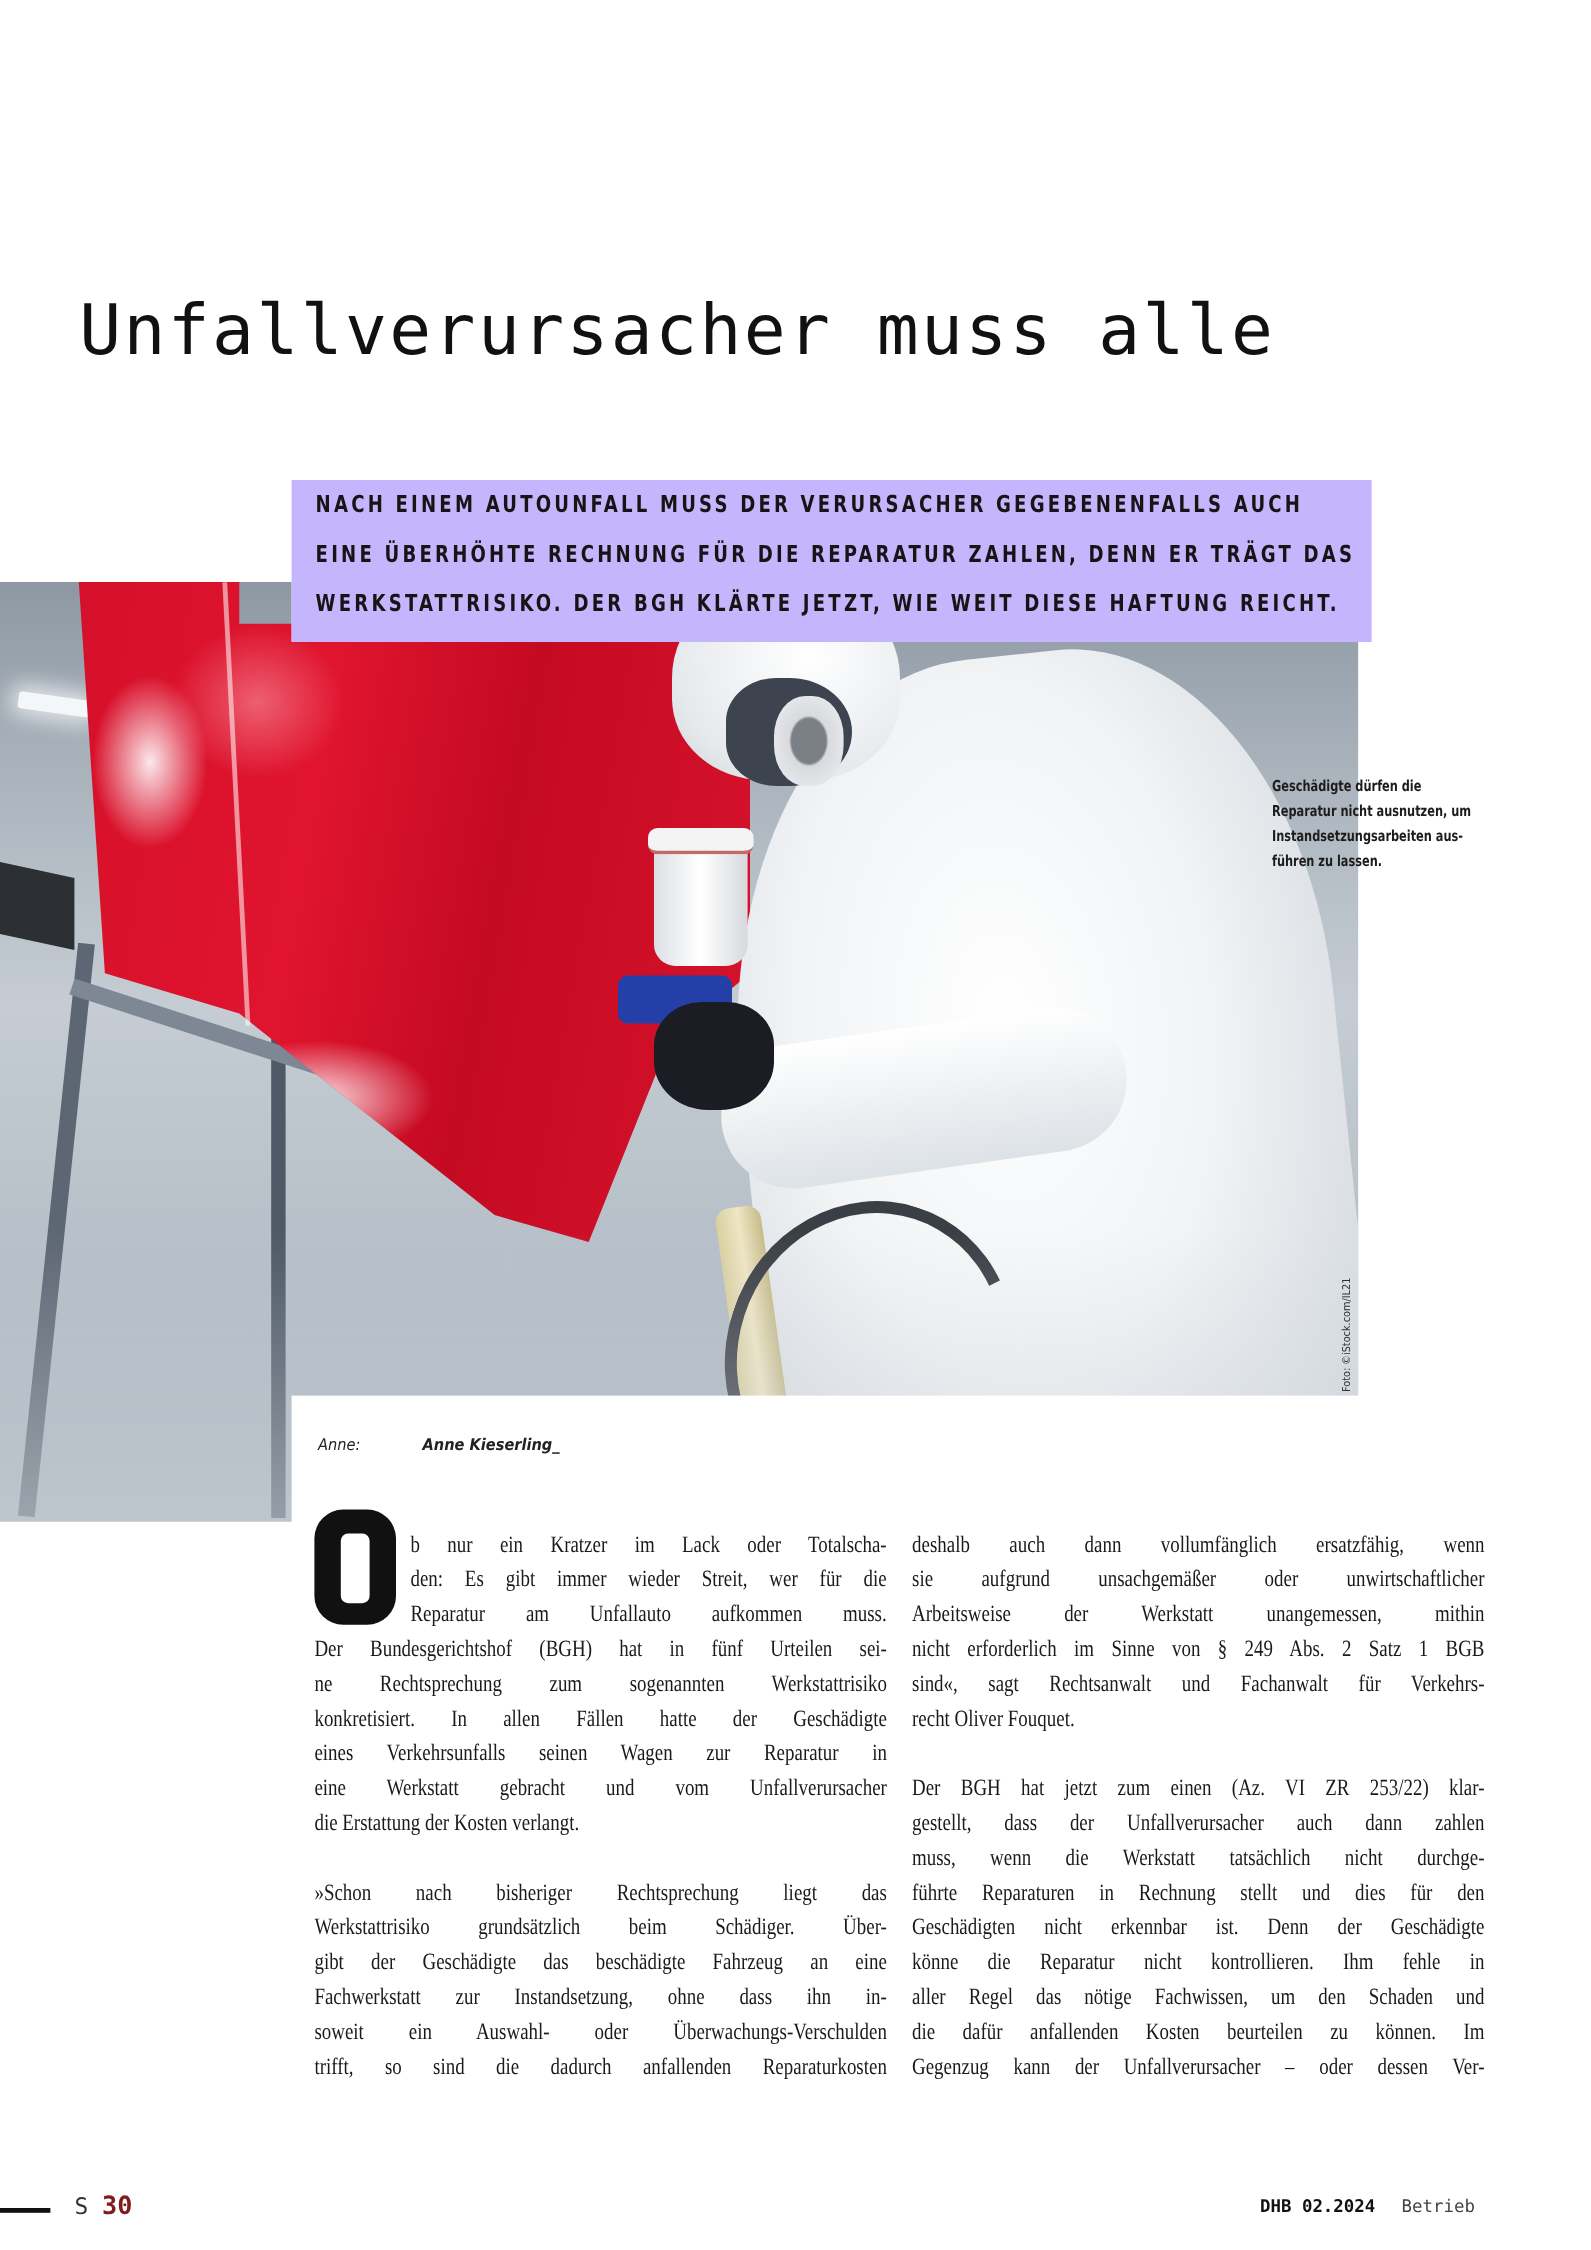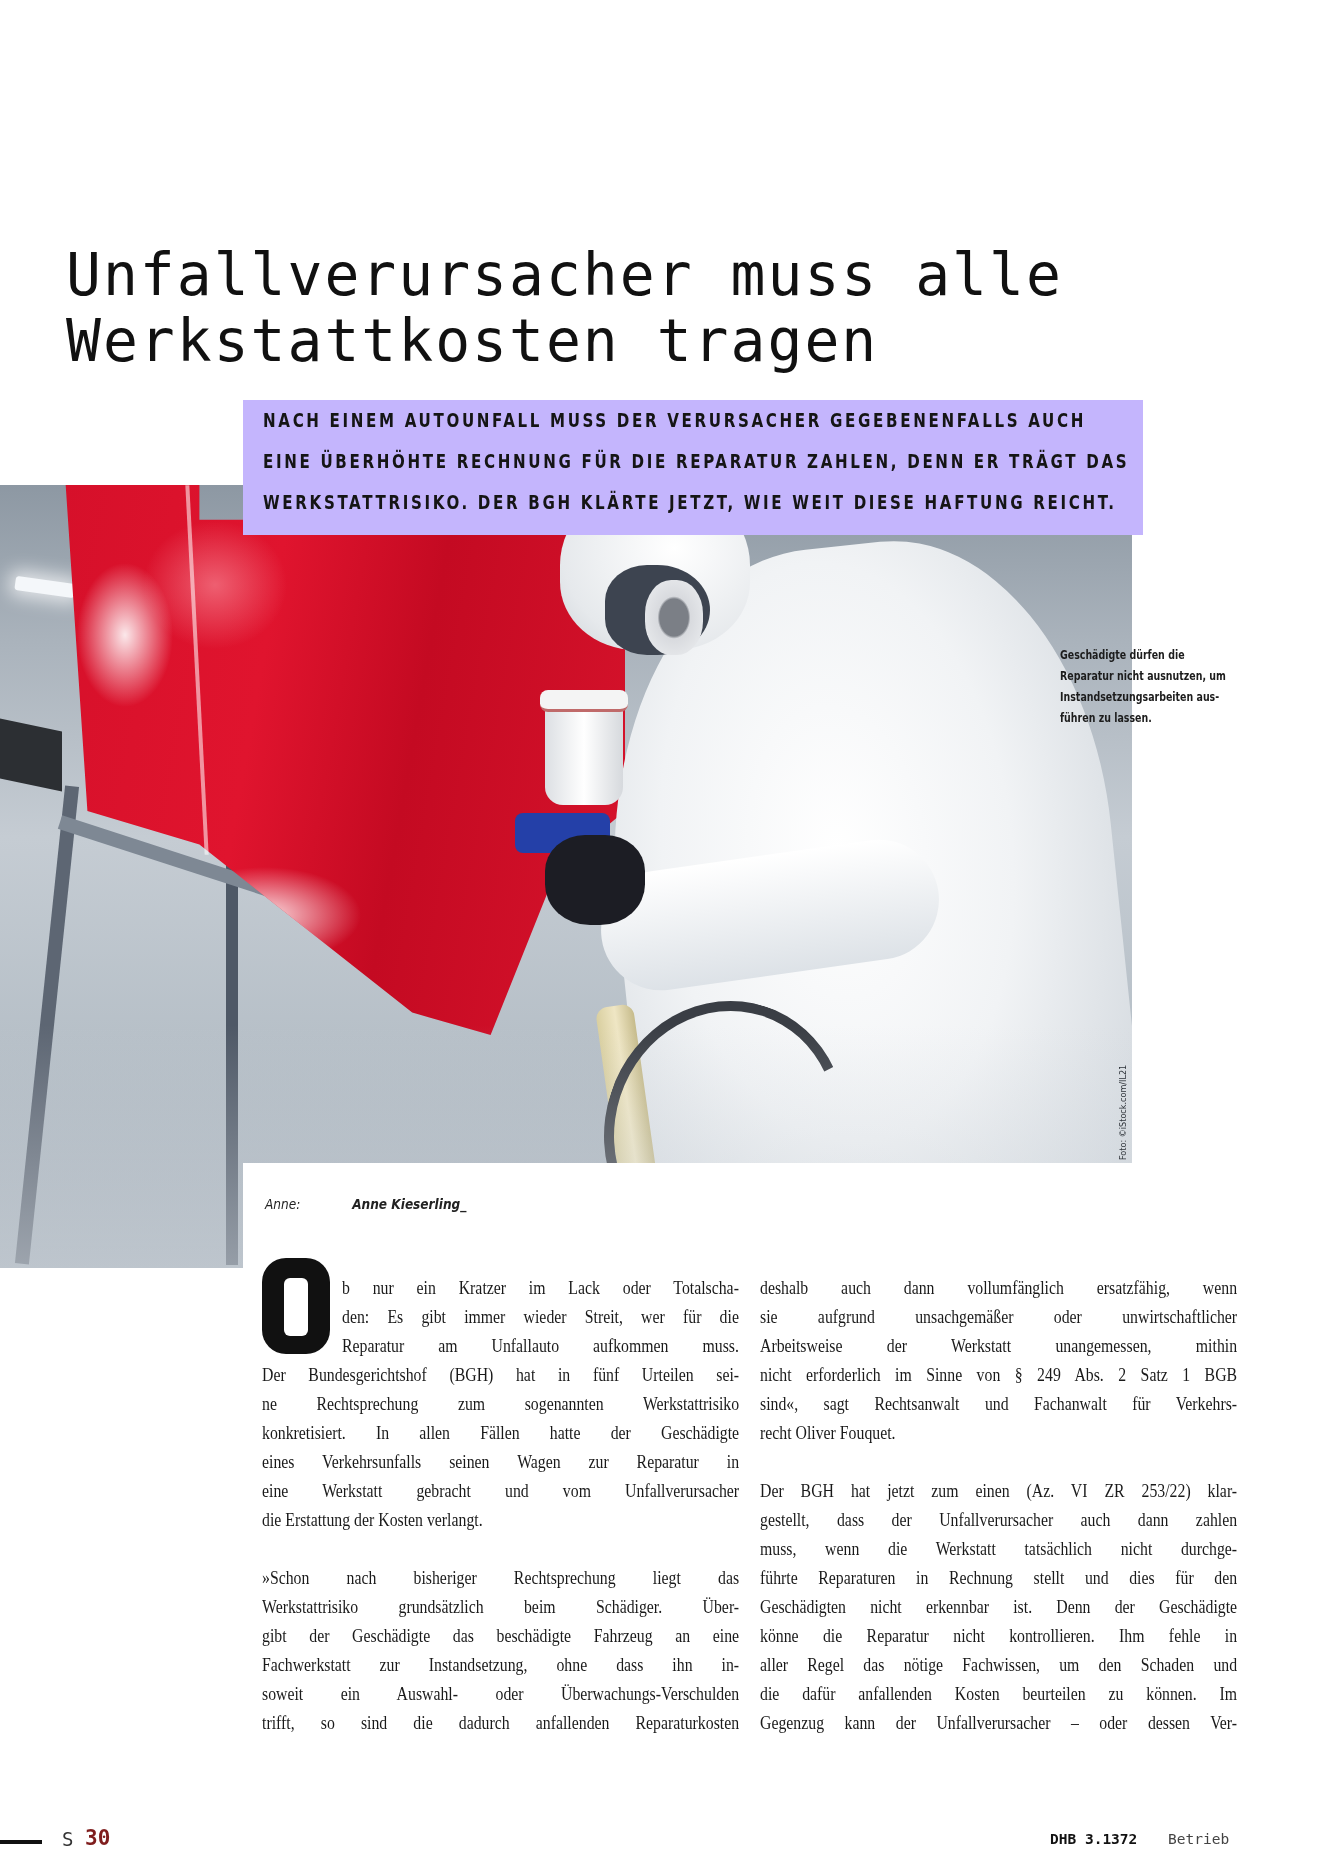--- a/index.html
+++ b/index.html
@@ -162,21 +162,20 @@
   .footer-section {
     position: absolute; left: 1168px; top: 1831px;
     font-family: "DejaVu Sans Mono", "Liberation Mono", monospace; font-size: 14.5px; color: #444;
   }
 </style>
 </head>
 <body>
 
 <h1 class="headline">
   <span style="display:block">Unfallverursacher muss alle</span>
-  <span style="display:block">Werkstattkosten tragen</span>
 </h1>
 
 <div class="photo" role="img" aria-label="Lackierer in weißem Schutzanzug mit Atemschutzmaske lackiert ein rotes Karosserieteil mit Spritzpistole">
   <div class="ceiling-light"></div>
   <div class="rack"></div>
   <div class="stand-leg1"></div>
   <div class="stand-leg2"></div>
   <div class="stand-beam"></div>
   <div class="car-part"></div>
   <div class="car-fold"></div>
@@ -263,14 +262,14 @@
     <span class="line">könne die Reparatur nicht kontrollieren. Ihm fehle in</span>
     <span class="line">aller Regel das nötige Fachwissen, um den Schaden und</span>
     <span class="line">die dafür anfallenden Kosten beurteilen zu können. Im</span>
     <span class="line">Gegenzug kann der Unfallverursacher – oder dessen Ver-</span>
   </div>
 </div>
 
 <div class="footer-rule"></div>
 <div class="footer-s">S</div>
 <div class="footer-page">30</div>
-<div class="footer-mag">DHB 3.1372</div>
+<div class="footer-mag">DHB 02.2024</div>
 <div class="footer-section">Betrieb</div>
 
 </body></html>

